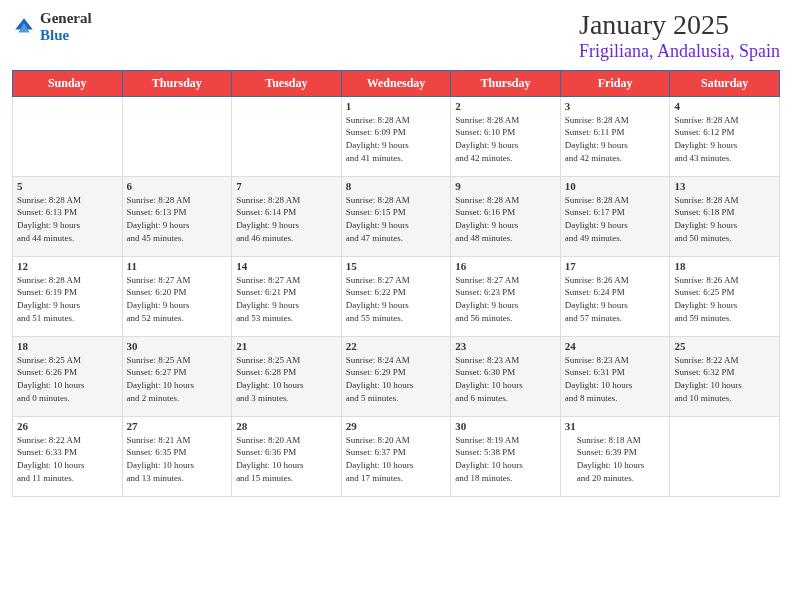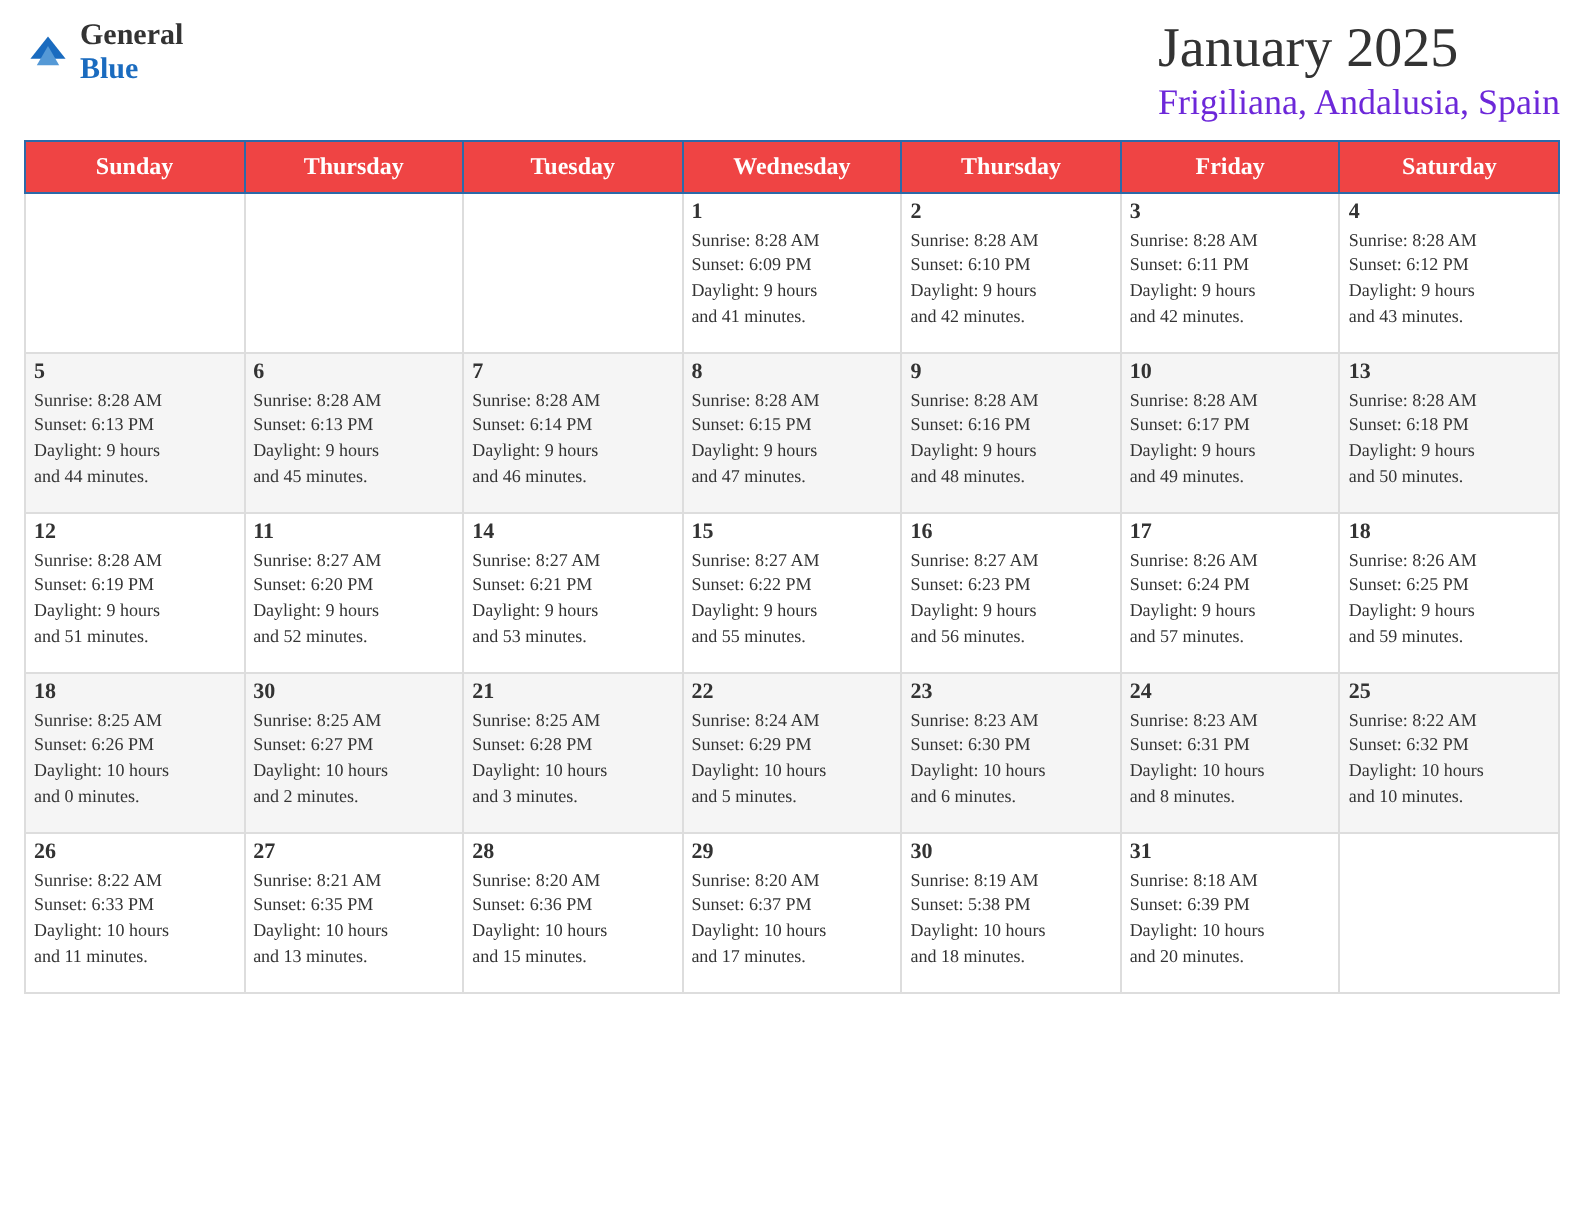--- a/index.html
+++ b/index.html
@@ -352,21 +352,21 @@
           </td>
           <td>
             <span class="day-number">30</span>
             <div class="day-info" style="white-space: pre-line;">Sunrise: 8:19 AM
 Sunset: 5:38 PM
 Daylight: 10 hours
 and 18 minutes.</div>
           </td>
           <td>
             <span class="day-number">31</span>
-            <div class="day-info" style="white-space: pre-line;">Sunrise: 8:18 AM
+            <div class="day-info" style="white-space: pre-line; margin-left: 12px;">Sunrise: 8:18 AM
 Sunset: 6:39 PM
 Daylight: 10 hours
 and 20 minutes.</div>
           </td>
           <td></td>
         </tr>
       </tbody>
   </table>
 </div>
 

